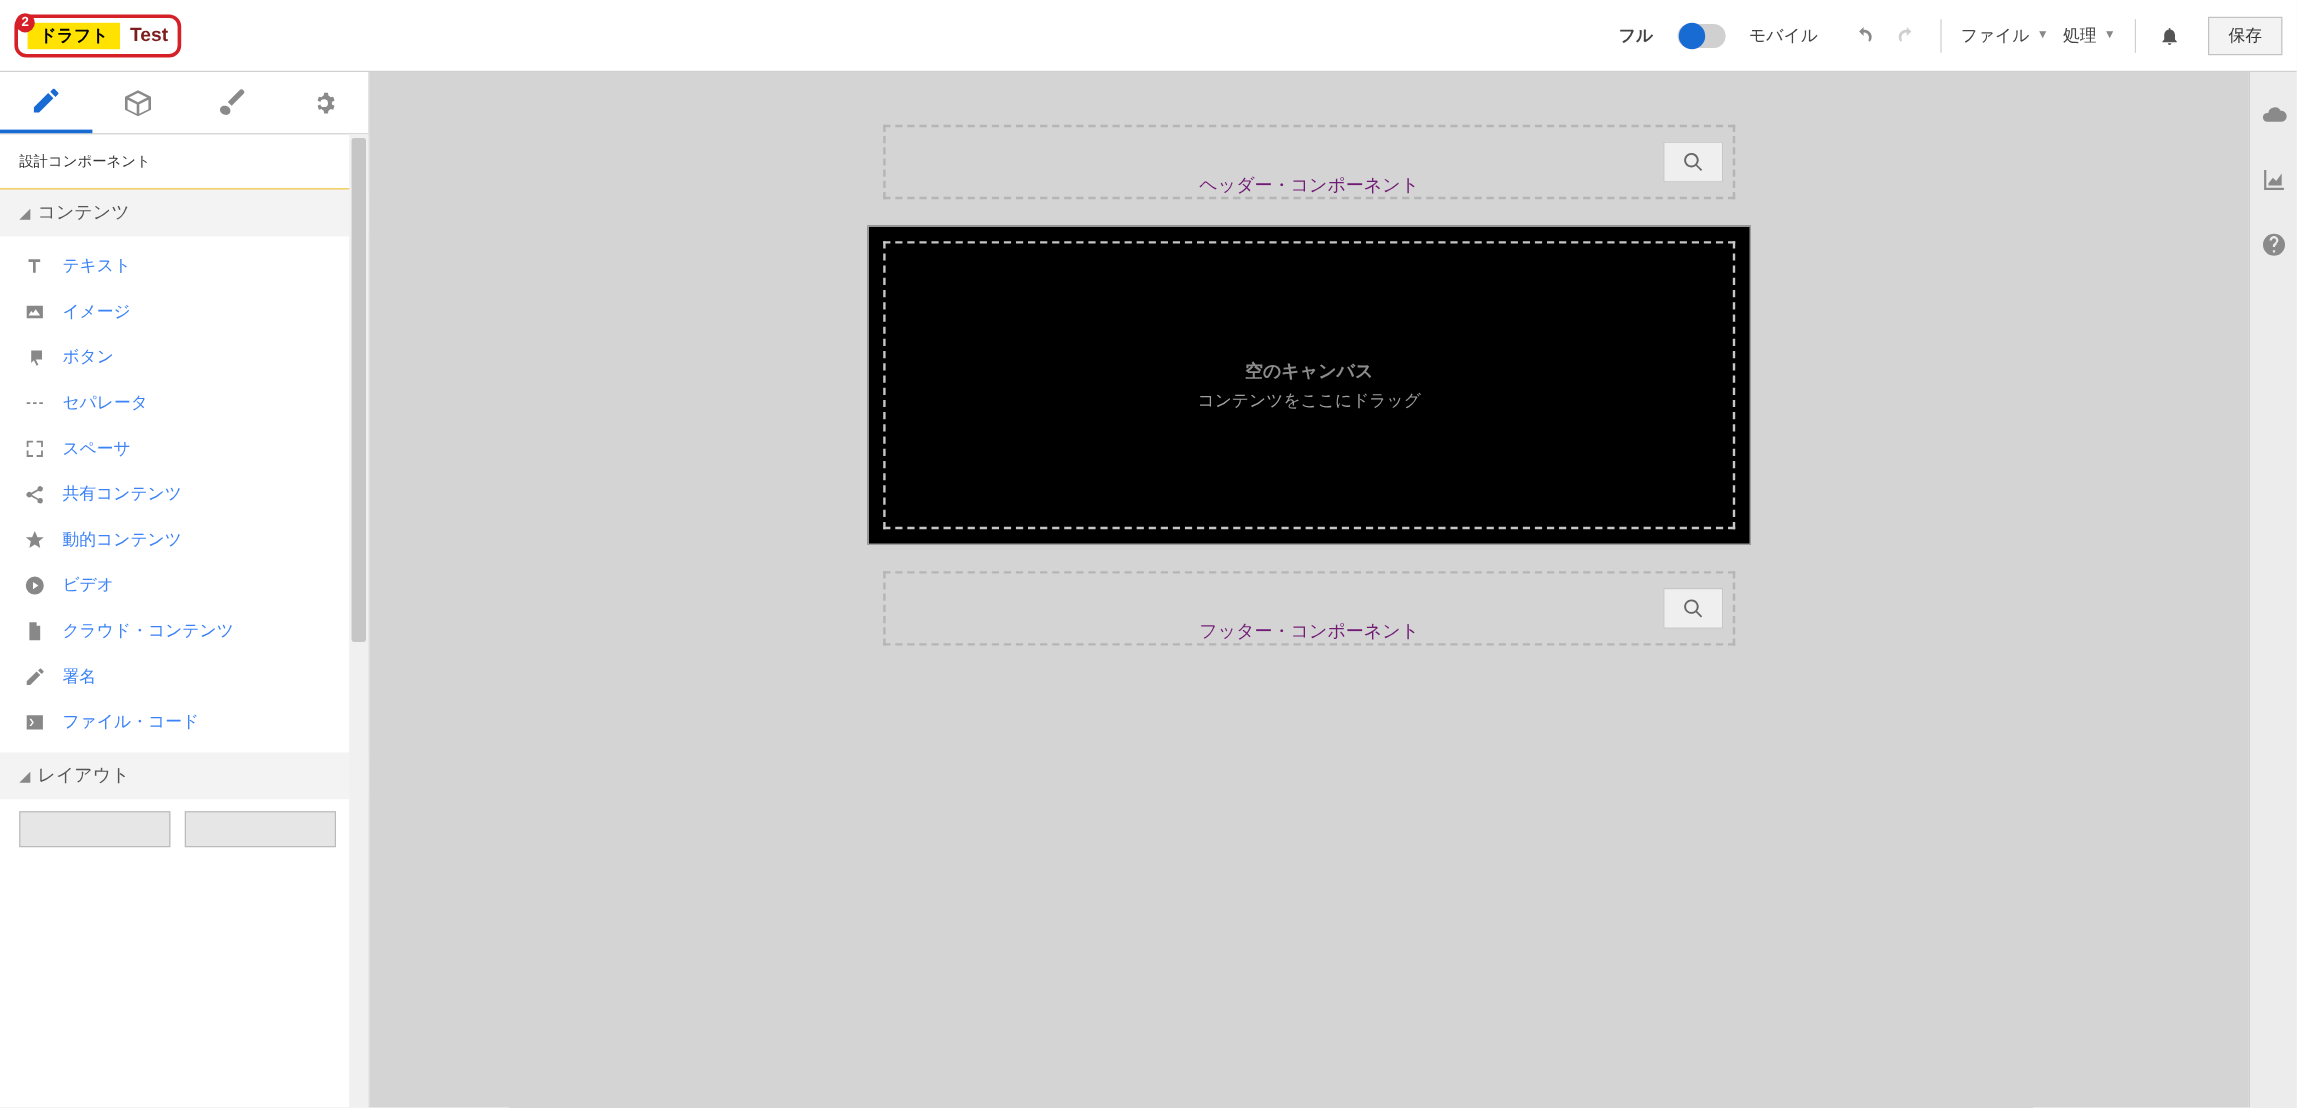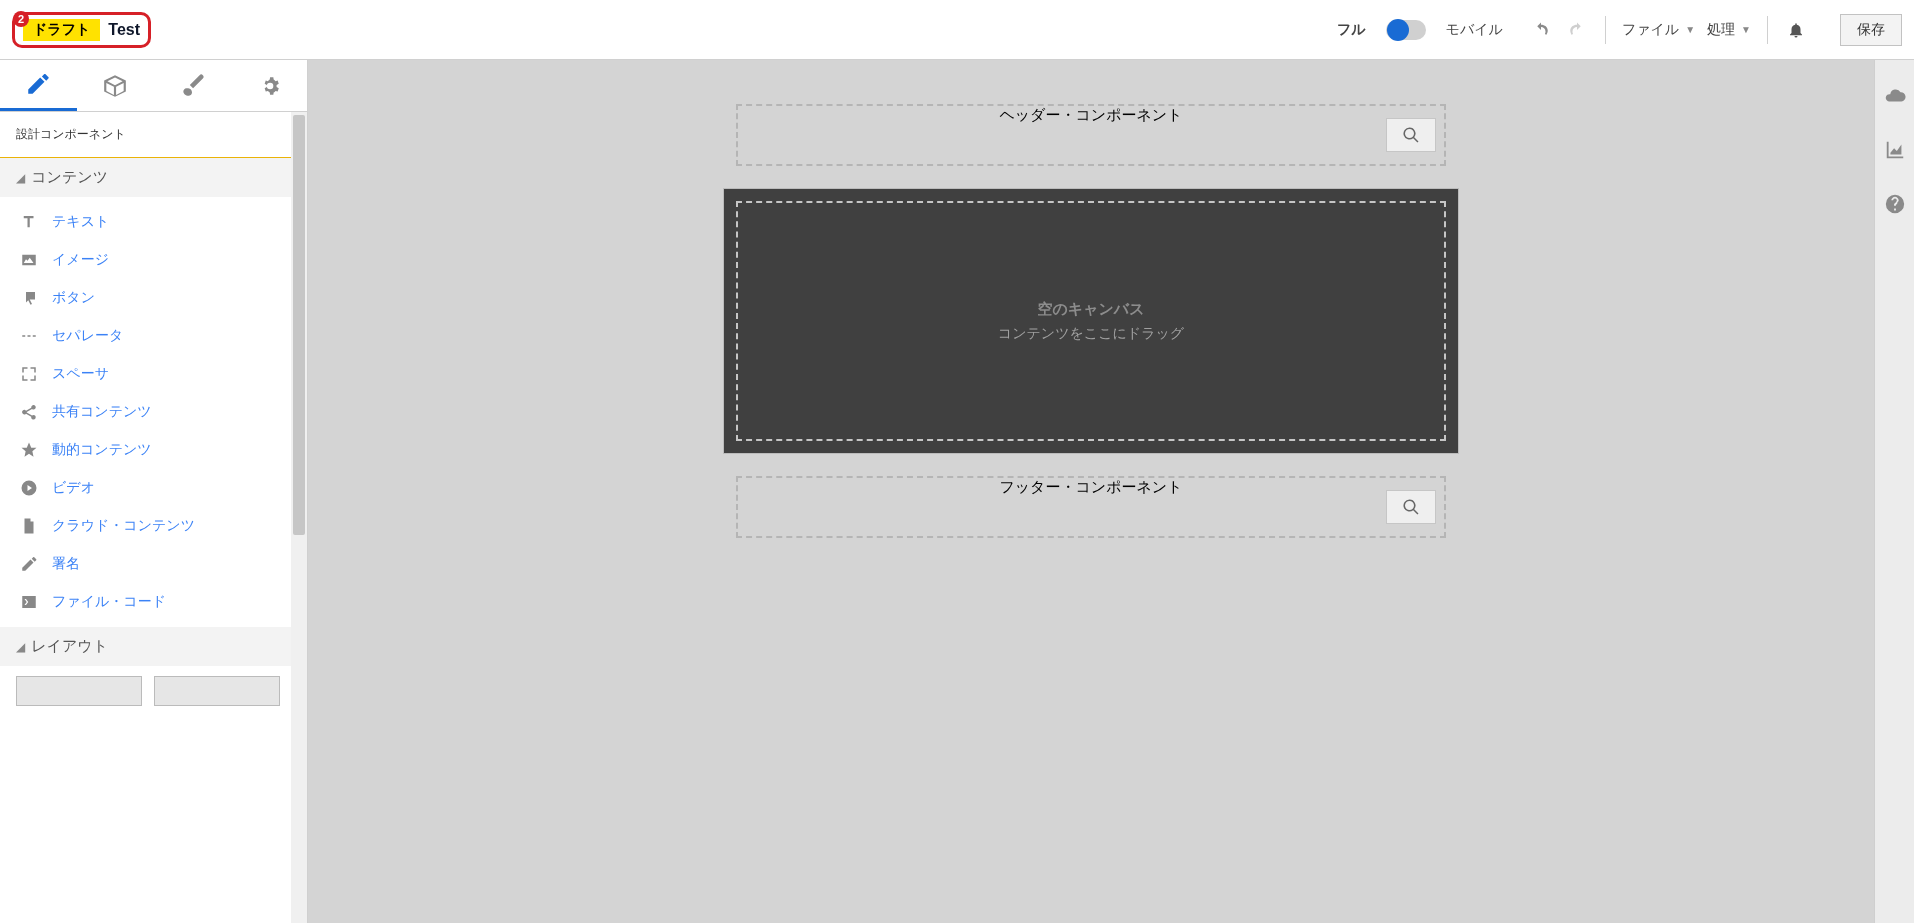--- a/index.html
+++ b/index.html
@@ -3,21 +3,21 @@
 <meta charset="utf-8">
 <style>
 *{margin:0;padding:0;box-sizing:border-box}
 body{font-family:-apple-system,BlinkMacSystemFont,"Hiragino Kaku Gothic Pro","Meiryo",sans-serif;font-size:14px;color:#5a5a5a;background:#fff;overflow:hidden;width:1914px;height:923px;position:relative}
 
 
 .topbar{height:60px;display:flex;align-items:center;border-bottom:1px solid #d0d0d0;background:#fff;padding:0 12px;position:relative}
 .title-wrap{display:inline-flex;align-items:center;gap:8px;padding:4px 8px;border:3px solid #d62027;border-radius:10px;position:relative}
 .title-wrap .badge-num{position:absolute;left:-2px;top:-4px;width:16px;height:16px;background:#d62027;border-radius:50%;color:#fff;display:flex;align-items:center;justify-content:center;font-size:11px;font-weight:700}
 .draft-chip{background:#ffe200;color:#000;font-weight:700;padding:2px 10px;font-size:14px}
-.doc-title{font-weight:700;color:#0f172a;font-size:16px}
+.doc-title{font-weight:700;color:#7f1d1d;font-size:16px}
 .spacer{flex:1}
 .view-toggle{display:flex;align-items:center;gap:20px;margin-right:20px}
 .toggle-label{color:#444;font-size:14px}
 .toggle-label.active{font-weight:700}
 .switch{width:40px;height:20px;background:#d0d0d0;border-radius:10px;position:relative}
 .switch::after{content:"";position:absolute;left:1px;top:-1px;width:22px;height:22px;border-radius:50%;background:#196bd4}
 .icon-btn{width:36px;height:36px;display:flex;align-items:center;justify-content:center;color:#8a8a8a;border:none;background:none;cursor:pointer}
 .icon-btn svg{width:18px;height:18px;fill:currentColor}
 .menu-btn{display:flex;align-items:center;gap:6px;padding:4px 6px;color:#444;border:none;background:none;cursor:pointer;font-size:14px}
 .menu-btn .caret{font-size:10px;color:#888}
@@ -40,26 +40,26 @@
 .component-item{display:flex;align-items:center;gap:14px;padding:10px 20px;color:#3b82f6;cursor:grab}
 .component-item svg{width:18px;height:18px;fill:#888;flex-shrink:0}
 .layout-row{display:flex;gap:12px;padding:10px 16px}
 .layout-chip{width:126px;height:30px;background:#e6e6e6;border:1px solid #bbb}
 .left-scroll{position:absolute;right:0;top:52px;bottom:0;width:16px;background:#f0f0f0}
 .left-scroll-thumb{position:absolute;left:2px;top:3px;width:12px;height:420px;background:#c6c6c6;border-radius:2px}
 .left-inner{overflow:hidden}
 
 
 .canvas{flex:1;background:#d4d4d4;position:relative;display:flex;flex-direction:column;align-items:center;padding:40px 20px}
-.drop-zone{width:710px;border:2px dashed #b5b5b5;display:flex;align-items:flex-start;justify-content:center;color:#000000;font-size:15px;position:relative;background:transparent}
+.drop-zone{width:710px;border:2px dashed #b5b5b5;display:flex;align-items:flex-end;justify-content:center;color:#701a75;font-size:15px;position:relative;background:transparent}
 .zone-header{height:62px;margin-top:4px;margin-bottom:22px}
 .zone-footer{height:62px;margin-top:22px}
 .zoom-btn{position:absolute;right:8px;top:50%;transform:translateY(-50%);width:50px;height:34px;background:#efefef;border:1px solid #c6c6c6;display:flex;align-items:center;justify-content:center;color:#666}
 .zoom-btn svg{width:18px;height:18px;fill:currentColor}
-.editor-frame{width:736px;background:#404040;padding:12px;border:1px solid #bbb}
+.editor-frame{width:736px;background:#000000;padding:12px;border:1px solid #bbb}
 .canvas-drop{height:240px;border:2px dashed #c6c6c6;display:flex;flex-direction:column;align-items:center;justify-content:center;color:#999}
 .canvas-drop .t1{font-weight:700;font-size:15px;color:#8c8c8c;margin-bottom:6px}
 .canvas-drop .t2{font-size:14px;color:#a0a0a0}
 
 
 .right-rail{width:40px;background:#ececec;border-left:1px solid #cfcfcf;display:flex;flex-direction:column;align-items:center;padding-top:20px;gap:22px}
 .right-rail .rail-btn{width:40px;height:32px;display:flex;align-items:center;justify-content:center;color:#8a8a8a;cursor:pointer}
 .right-rail .rail-btn svg{width:22px;height:22px;fill:currentColor}
 </style>
 </head>
@@ -102,21 +102,21 @@
   </button>
 
   <div class="divider-v"></div>
 
   <button class="icon-btn" style="color:#555">
     <svg viewBox="0 0 24 24">
         <path d="M12 22a2 2 0 0 0 2-2h-4a2 2 0 0 0 2 2zm6-6V11c0-3-2-6-5-6V4a1 1 0 0 0-2 0v1c-3 0-5 3-5 6v5l-2 2v1h16v-1l-2-2z"></path>
       </svg>
   </button>
 
-  <button class="save-btn" style="margin-left:26px">保存</button>
+  <button class="save-btn" style="margin-left:14px">保存</button>
 </div>
 
 <div class="body">
 
   <div class="left">
     <div class="left-tabs">
       <div class="left-tab active">
         <svg viewBox="0 0 24 24">
             <path d="M3 17v4h4l11-11-4-4L3 17zm18-12l-2-2c-.4-.4-1-.4-1.4 0l-2 2 4 4 2-2c.4-.4.4-1 0-1.4z"></path>
           </svg>

